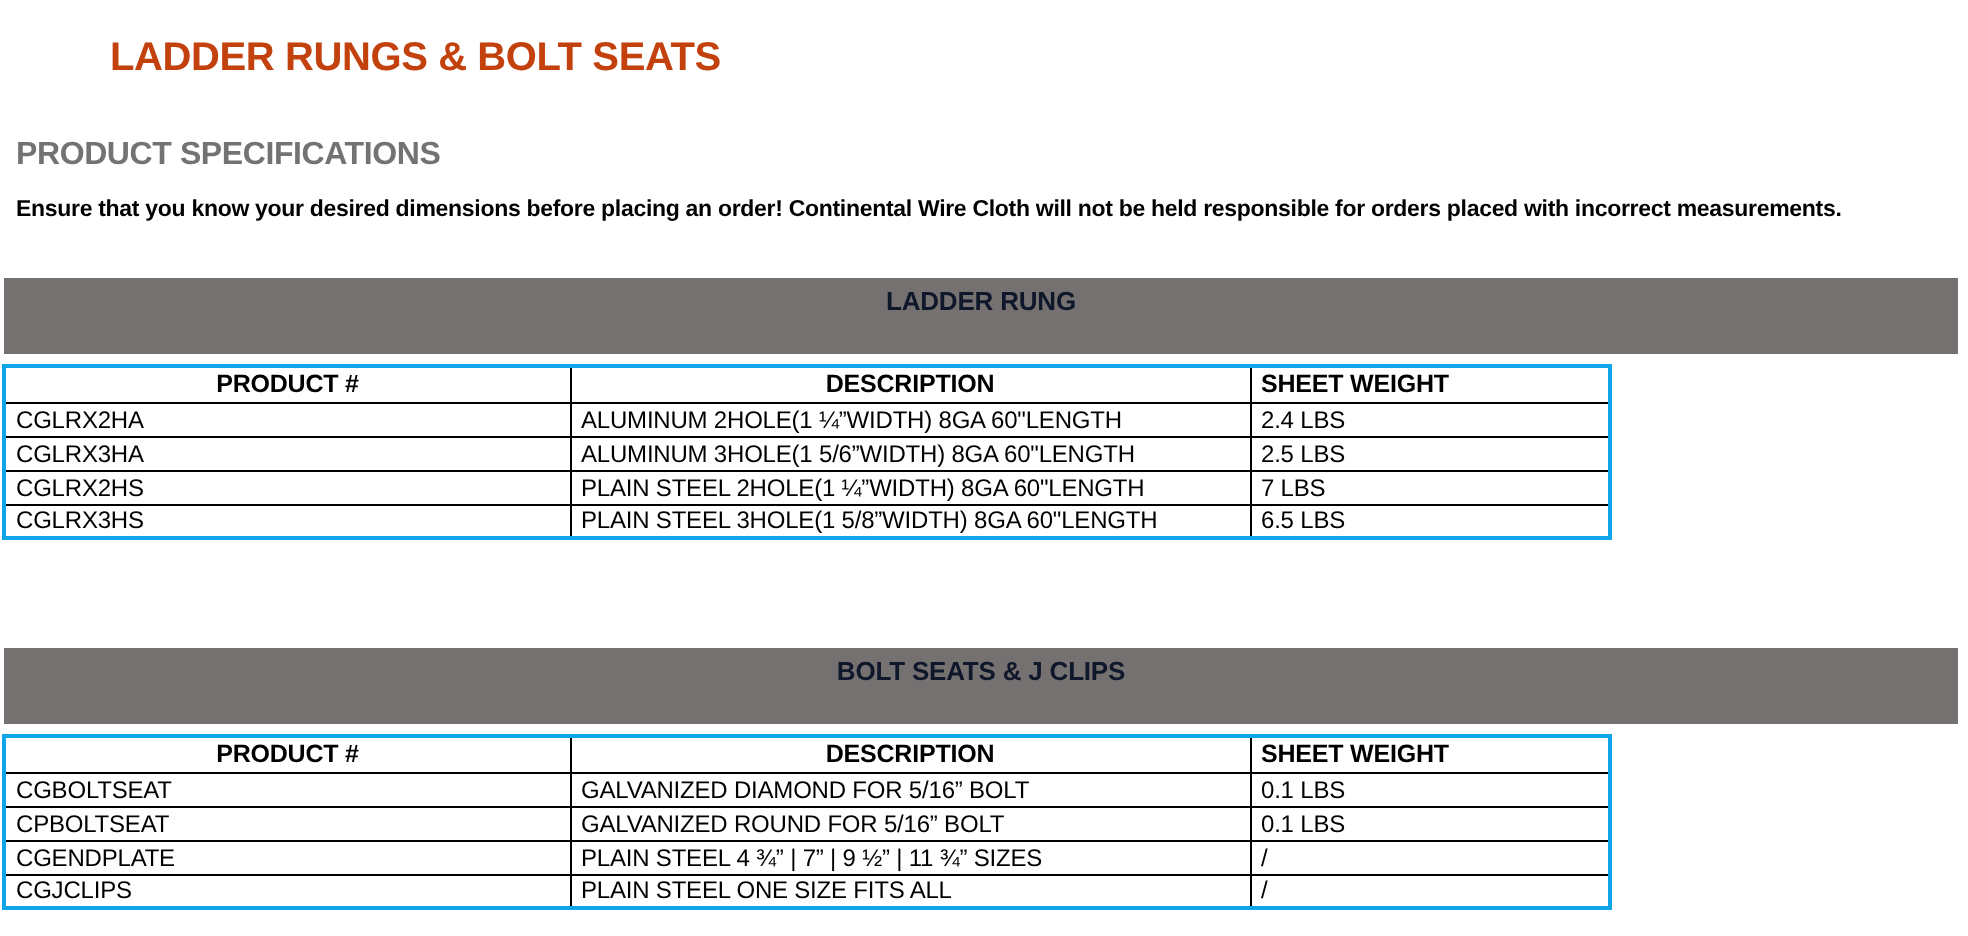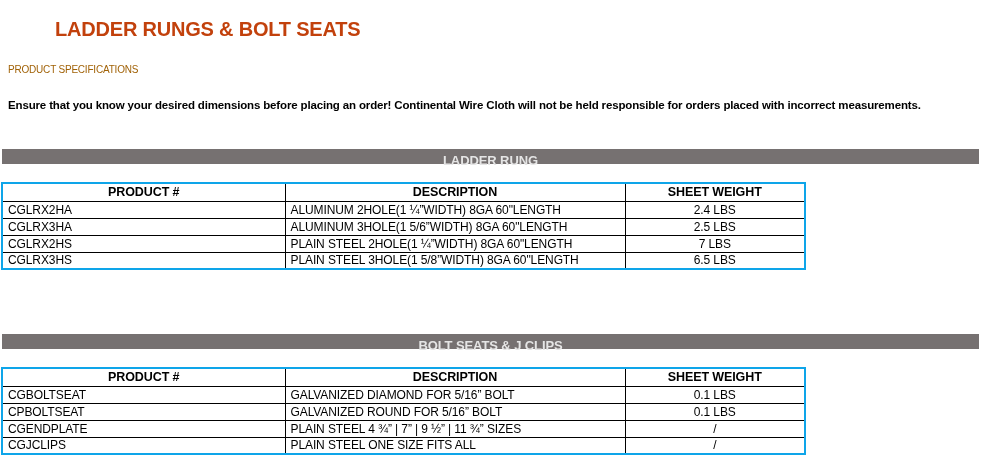--- a/index.html
+++ b/index.html
@@ -8,33 +8,33 @@
     position: relative; width: 984px; height: 468px;
     background: #ffffff; overflow: hidden;
   }
   .doc-title {
     position: absolute; left: 8px; top: 5px;
     font-size: 20px; font-weight: bold; color: #c2410c;
     letter-spacing: -0.2px; white-space: nowrap; margin-left: 47px;
   }
   .doc-subtitle {
     position: absolute; left: 8px; top: 56px;
-    font-size: 10px; font-weight: normal; color: #a16207;
+    font-size: 16px; font-weight: bold; color: #737373;
     letter-spacing: -0.2px; white-space: nowrap;
   }
   .warning {
     position: absolute; left: 8px; top: 99px;
     font-size: 11.5px; font-weight: bold; color: #000;
     letter-spacing: -0.15px; white-space: nowrap;
   }
   .section-bar {
-    position: absolute; left: 2px; width: 977px; height: 15px;
-    background: #767171; color: #e5e5e5;
+    position: absolute; left: 2px; width: 977px; height: 38px;
+    background: #767171; color: #0f172a;
     font-size: 13px; font-weight: bold; text-align: center;
-    line-height: 23px; letter-spacing: -0.1px; margin-top: 10px;
+    line-height: 23px; letter-spacing: -0.1px;
   }
   .bar-1 { top: 139px; }
   .bar-2 { top: 324px; }
   table.spec {
     position: absolute; left: 1px;
     border-collapse: collapse; table-layout: fixed;
     border: 2px solid #0ea5e9;
   }
   .table-1 { top: 182px; }
   .table-2 { top: 367px; }
@@ -42,21 +42,21 @@
     border: 1px solid #000;
     height: 17px; padding: 0 5px;
     overflow: hidden; white-space: nowrap;
     color: #000;
   }
   .spec th {
     font-size: 12.5px; font-weight: bold; text-align: center;
     height: 18px; letter-spacing: -0.1px;
   }
   .spec td { font-size: 12px; text-align: left; letter-spacing: -0.1px; }
-  .spec th.col-weight, .spec td.col-weight { text-align: center; }
+  .spec th.col-weight, .spec td.col-weight { text-align: left; }
 </style>
 </head>
 <body>
 
 <div class="page">
 
   <h1 class="doc-title">LADDER RUNGS &amp; BOLT SEATS</h1>
 
   <h2 class="doc-subtitle">PRODUCT SPECIFICATIONS</h2>
 

